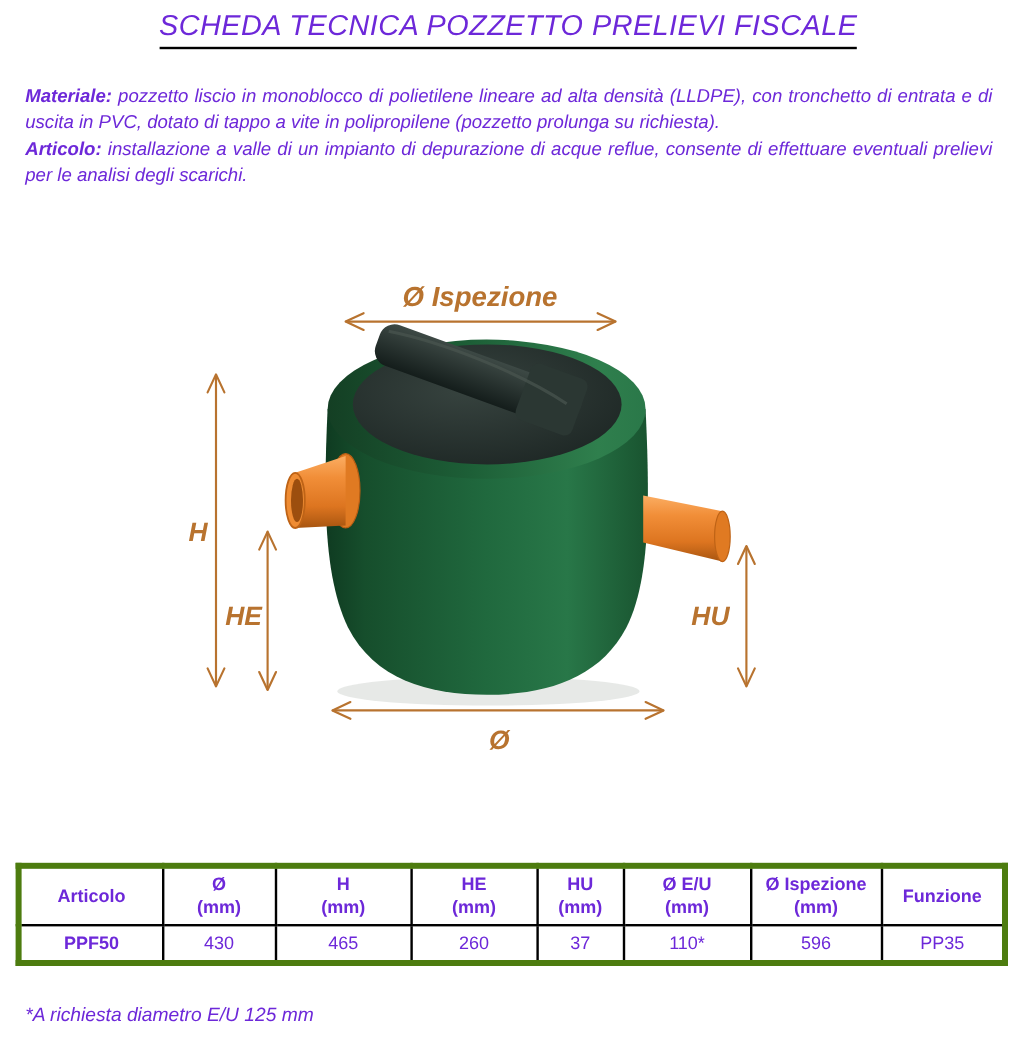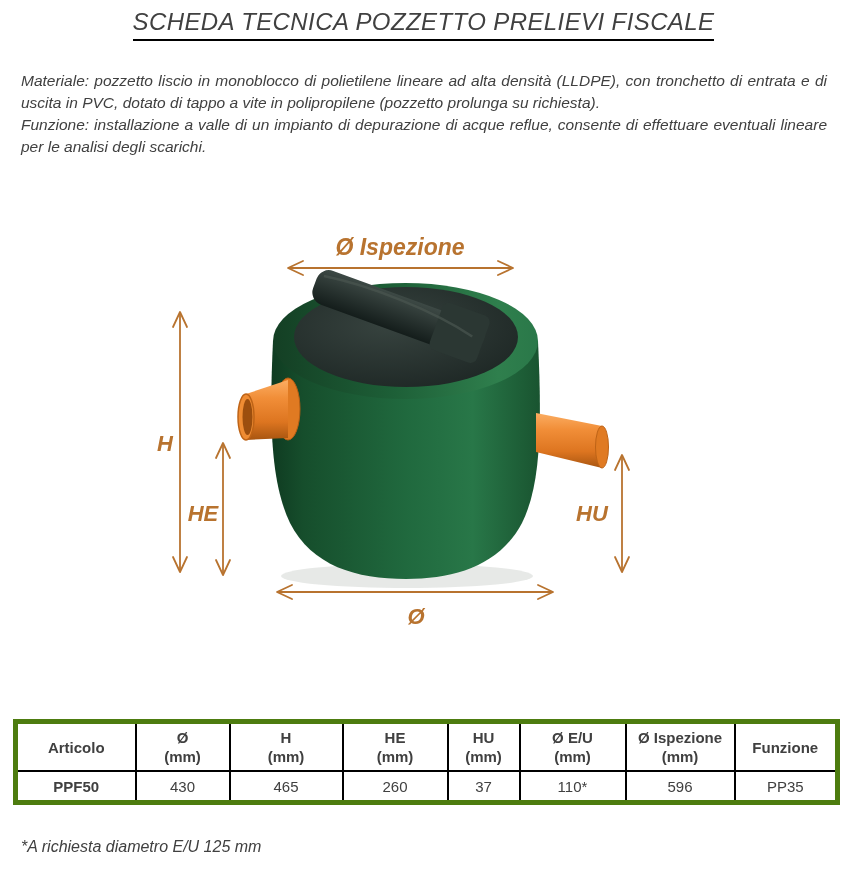--- a/index.html
+++ b/index.html
@@ -1,32 +1,32 @@
 <!DOCTYPE html>
 <html><head>
 <meta charset="utf-8">
 <style>
   html,body{margin:0;padding:0;background:#fff;}
   .page{
     position:relative;width:847px;height:879px;background:#fff;overflow:hidden;
-    font-family:"Liberation Sans","DejaVu Sans",sans-serif;color:#404040;
+    font-family:"Liberation Sans","DejaVu Sans",sans-serif;color:#6d28d9;
   }
   
   .title-wrap{position:absolute;top:8px;left:0;width:100%;text-align:center;}
   .title-wrap span{
     display:inline-block;font-style:italic;font-size:24px;letter-spacing:.4px;
     border-bottom:2px solid #000;padding-bottom:3px;white-space:nowrap;
   }
   
   .description{
     position:absolute;left:21px;top:70px;width:806px;
     font-style:italic;font-size:15.5px;line-height:22px;text-align:justify;
   }
   .description p{margin:0;}
-  .lead{font-weight:normal;}
+  .lead{font-weight:bold;}
   
   .diagram{position:absolute;left:140px;top:225px;width:510px;height:410px;}
   .dim-label{
     font-family:"Liberation Sans","DejaVu Sans",sans-serif;
     font-weight:bold;font-style:italic;fill:#B8732F;
   }
   
   .spec-table{
     position:absolute;left:13px;top:719px;
     border-collapse:collapse;table-layout:fixed;
@@ -49,21 +49,21 @@
 <body>
 
 <div class="page">
 
   <div class="title-wrap">
     <span>SCHEDA TECNICA POZZETTO PRELIEVI FISCALE</span>
   </div>
 
   <div class="description">
     <p><span class="lead">Materiale:</span><span> pozzetto liscio in monoblocco di polietilene lineare ad alta densità (LLDPE), con tronchetto di entrata e di uscita in PVC, dotato di tappo a vite in polipropilene (pozzetto prolunga su richiesta).</span></p>
-    <p><span class="lead">Funzione:</span><span> installazione a valle di un impianto di depurazione di acque reflue, consente di effettuare eventuali lineare per le analisi degli scarichi.</span></p>
+    <p><span class="lead">Articolo:</span><span> installazione a valle di un impianto di depurazione di acque reflue, consente di effettuare eventuali prelievi per le analisi degli scarichi.</span></p>
   </div>
 
   <svg class="diagram" viewBox="0 0 510 410">
     <defs>
       <linearGradient id="bodyGrad" x1="0" y1="0" x2="1" y2="0">
         <stop offset="0" stop-color="#0F3B21"></stop>
         <stop offset="0.12" stop-color="#164E2C"></stop>
         <stop offset="0.5" stop-color="#20693E"></stop>
         <stop offset="0.75" stop-color="#287748"></stop>
         <stop offset="1" stop-color="#195430"></stop>

